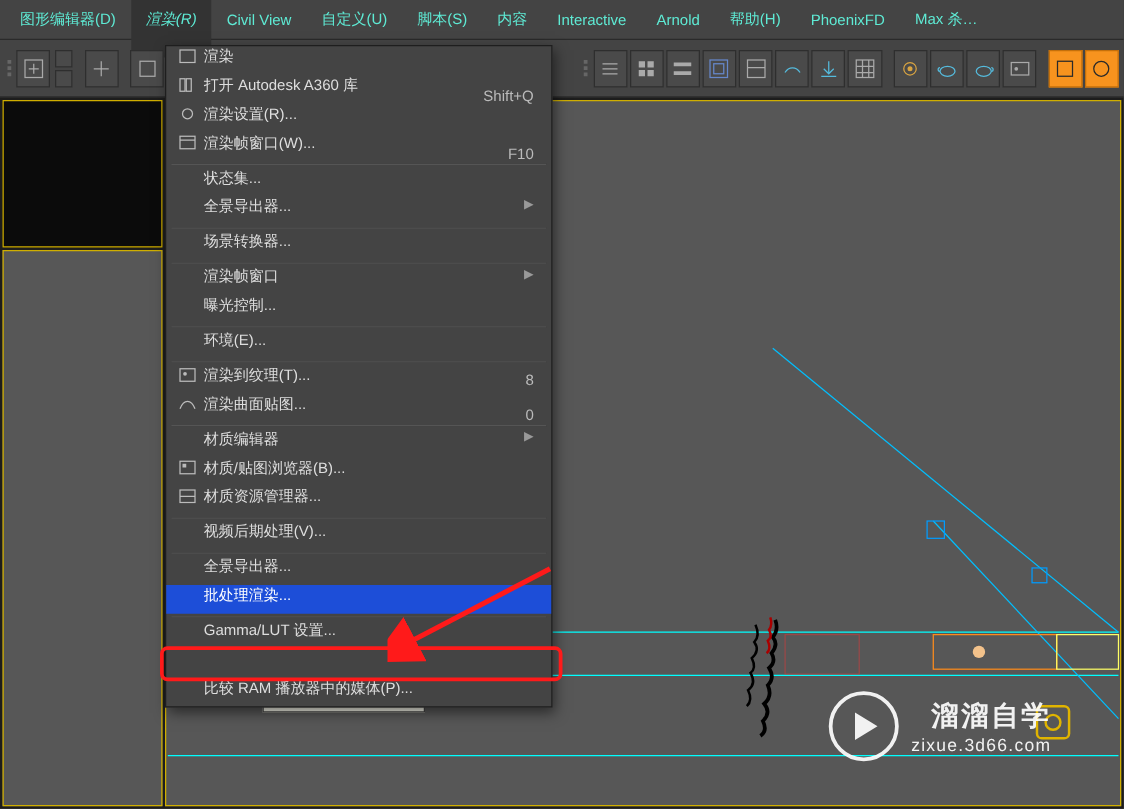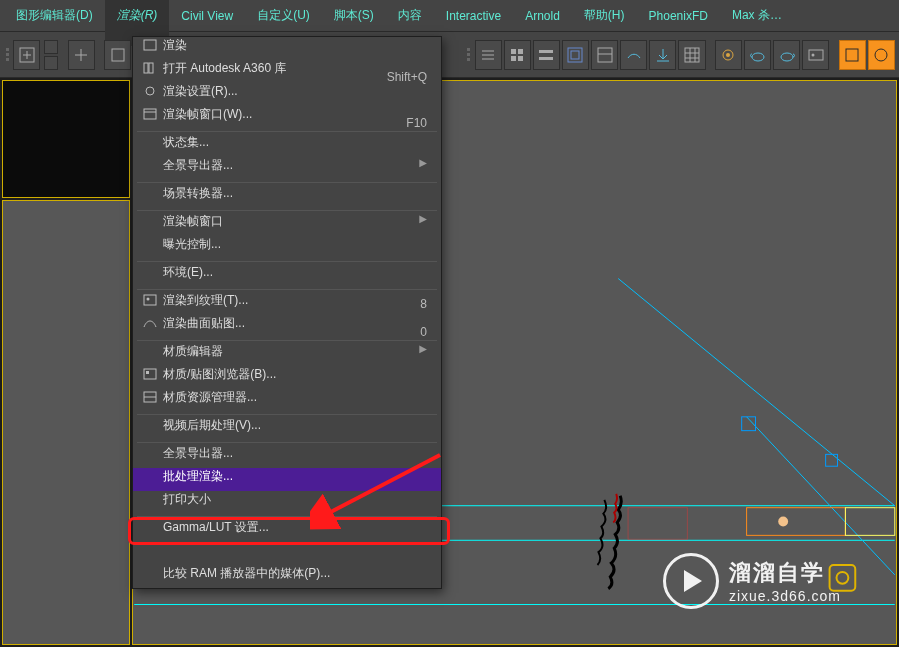--- a/index.html
+++ b/index.html
@@ -16,34 +16,34 @@
 .toolbar-grip { width: 8px; height: 38px; display:flex; flex-direction:column; gap:2px; justify-content:center; align-items:center;}
 .toolbar-grip span{ width:3px; height:3px; background:#666; }
 .viewport-area { position: absolute; top: 78px; left: 0; right: 0; bottom: 0; background: #1d1d1d; padding: 2px; display: flex; gap: 2px; }
 .viewport-pane { background: #4b4b4b; border: 1px solid #000; position: relative; overflow: hidden; }
 .vp-left { width: 128px; display:flex; flex-direction:column; gap:2px; }
 .vp-left-top { height: 118px; border:1px solid #cfae00; background:#0b0b0b; }
 .vp-left-bottom { flex:1; border:1px solid #cfae00; background:#575757; }
 .vp-right { flex:1; border:1px solid #cfae00; background:#575757; position:relative; overflow:hidden; }
 .dropdown-menu { position: absolute; top: 36px; left: 132px; width: 310px; background: #444444; border: 1px solid #1e1e1e; box-shadow: 2px 4px 10px rgba(0,0,0,.5); z-index: 100; }
 .menu-row { display: flex; height: 23px; padding: 0 14px 0 8px; color: #dedede; cursor: default; position: relative; }
-.menu-row.highlight { background: #4c1d95; color: #fff; }
+.menu-row.highlight { background: #1d4ed8; color: #fff; }
 .menu-icon { width: 18px; height: 16px; display: inline-flex; align-items:center; justify-content:center; margin-right: 4px; }
 .menu-label { flex: 1; white-space: nowrap; overflow:hidden; }
 .menu-shortcut { color: #bbb; margin-left: 16px; margin-top: 33px; }
 .menu-sub-arrow { margin-left: 10px; color:#999; font-size:10px; }
 .menu-sep { height: 1px; background: #2c2c2c; margin: 2px 4px; border-top:1px solid #555; }
 .tooltip-box { position:absolute; background:#f2f2e6; color:#111; border:1px solid #444; padding:1px 4px; font-size:12px; }
 .red-callout { position:absolute; border:3px solid #ff1a1a; border-radius:6px; pointer-events:none; z-index:120; }
 .red-arrow { position:absolute; z-index:121; pointer-events:none; }
 .watermark { position:absolute; right:58px; bottom:38px; display:flex; align-items:center; gap:10px; z-index:90; opacity:.92; }
 .watermark-play { width:56px; height:56px; border:3px solid #fff; border-radius:50%; display:flex; align-items:center; justify-content:center; }
 .watermark-play::before { content:""; border-left:18px solid #fff; border-top:11px solid transparent; border-bottom:11px solid transparent; margin-left:5px; }
 .watermark-text { color:#fff; }
-.watermark-text .t1 { font-size:22px; font-weight:600; letter-spacing:2px; }
+.watermark-text .t1 { font-size:22px; font-weight:600; letter-spacing:2px;text-align:right; }
 .watermark-text .t2 { font-size:14px; letter-spacing:1px; }
 svg { display:block; }
 </style>
 </head>
 <body>
 
 <div class="menubar">
   <div class="menubar-item">图形编辑器(D)</div>
   <div class="menubar-item open">渲染(R)</div>
   <div class="menubar-item">Civil View</div>
@@ -323,24 +323,20 @@
   </div>
   <div class="menu-sep"></div>
   <div class="menu-row">
     <span class="menu-icon"></span>
     <span class="menu-label">全景导出器...</span>
   </div>
   <div class="menu-row highlight">
     <span class="menu-icon"></span>
     <span class="menu-label">批处理渲染...</span>
   </div>
-  <div class="menu-row">
-    <span class="menu-icon"></span>
-    <span class="menu-label">打印大小</span>
-  </div>
   <div class="menu-sep"></div>
   <div class="menu-row">
     <span class="menu-icon"></span>
     <span class="menu-label">Gamma/LUT 设置...</span>
   </div>
   <div class="menu-row">
     <span class="menu-icon"></span>
   </div>
   <div class="menu-row">
     <span class="menu-icon"></span>

